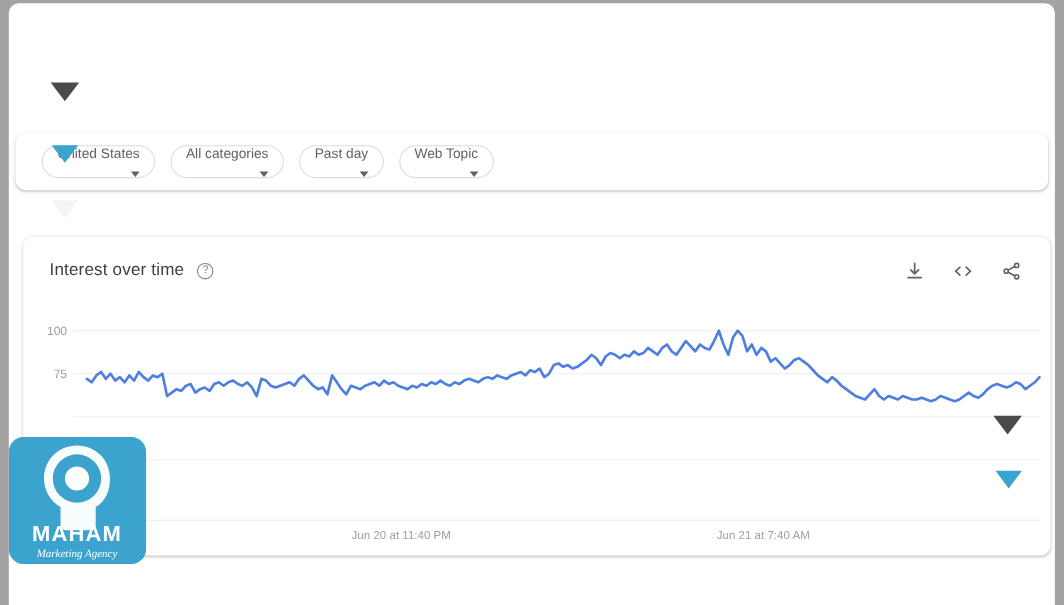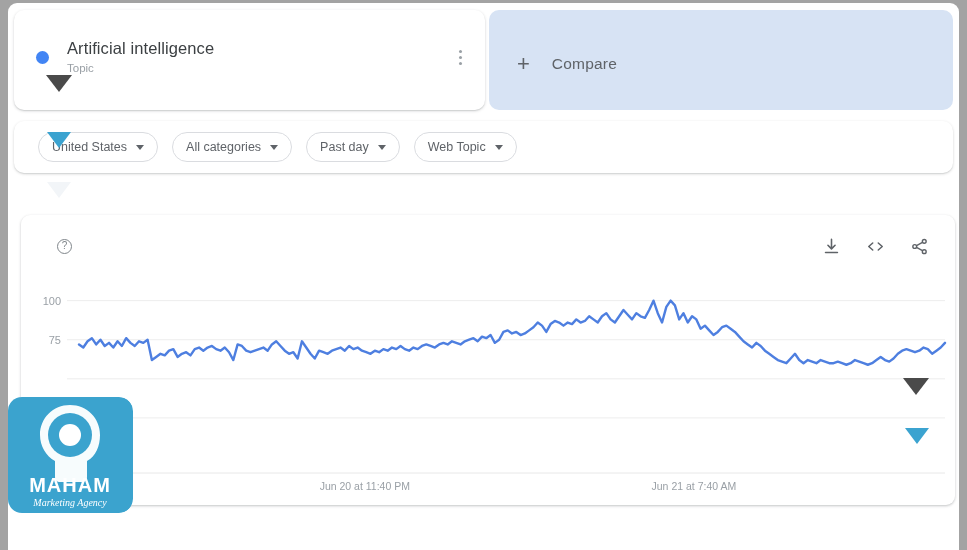--- a/index.html
+++ b/index.html
@@ -126,25 +126,26 @@
     align-items: center;
     padding-left: 24px;
     gap: 14px;
   }
 
   .chip {
     height: 30px;
     border: 1px solid #dadce0;
     border-radius: 16px;
     display: flex;
-    align-items: center;
+    align-items: flex-end;
     padding: 0 13px;
     gap: 9px;
     background: #fff;
     cursor: pointer;
+    flex-direction: column;
   }
   .chip-label { font-size: 12.5px; color: #5f6368; white-space: nowrap; }
   .chip-caret {
     width: 0; height: 0;
     border-left: 4px solid transparent;
     border-right: 4px solid transparent;
     border-top: 5px solid #5f6368;
   }
 
   
@@ -229,40 +230,20 @@
     z-index: 60;
   }
   #watermark svg { display: block; }
 </style>
 </head>
 <body>
 
 <div id="frame">
   <div id="page">
 
-    <div id="topbar">
-
-      <div class="term-card">
-        <span class="term-dot"></span>
-        <div class="term-text">
-          <div class="term-title">Artificial intelligence</div>
-          <div class="term-sub">Topic</div>
-        </div>
-        <div class="kebab">
-          <i></i>
-            <i></i>
-            <i></i>
-        </div>
-      </div>
-
-      <div class="compare-card">
-        <span class="compare-plus">+</span>
-        <span class="compare-label">Compare</span>
-      </div>
-    </div>
 
     <div id="filterbar">
       <div class="chip">
         <span class="chip-label">United States</span>
         <span class="chip-caret"></span>
       </div>
       <div class="chip">
         <span class="chip-label">All categories</span>
         <span class="chip-caret"></span>
       </div>
@@ -272,20 +253,21 @@
       </div>
       <div class="chip">
         <span class="chip-label">Web Topic</span>
         <span class="chip-caret"></span>
       </div>
     </div>
 
     <div id="chartcard">
 
       <div class="chart-head">
+        <span class="chart-title">Interest over time</span>
         <span class="help-icon">?</span>
         <span class="head-spacer"></span>
 
         <div class="head-icons">
           <svg width="19" height="19" viewBox="0 0 24 24">
             <path d="M12 3v11M12 15l-4.5-4.5M12 15l4.5-4.5" stroke="#5f6368" stroke-width="2" fill="none" stroke-linecap="round" stroke-linejoin="round"></path>
             <path d="M4.5 19.5h15" stroke="#5f6368" stroke-width="2" stroke-linecap="round"></path>
           </svg>
           <svg width="21" height="19" viewBox="0 0 26 24">
             <path d="M9.5 7.5 4.5 12l5 4.5M16.5 7.5 21.5 12l-5 4.5" stroke="#5f6368" stroke-width="1.9" fill="none" stroke-linecap="round" stroke-linejoin="round"></path>

